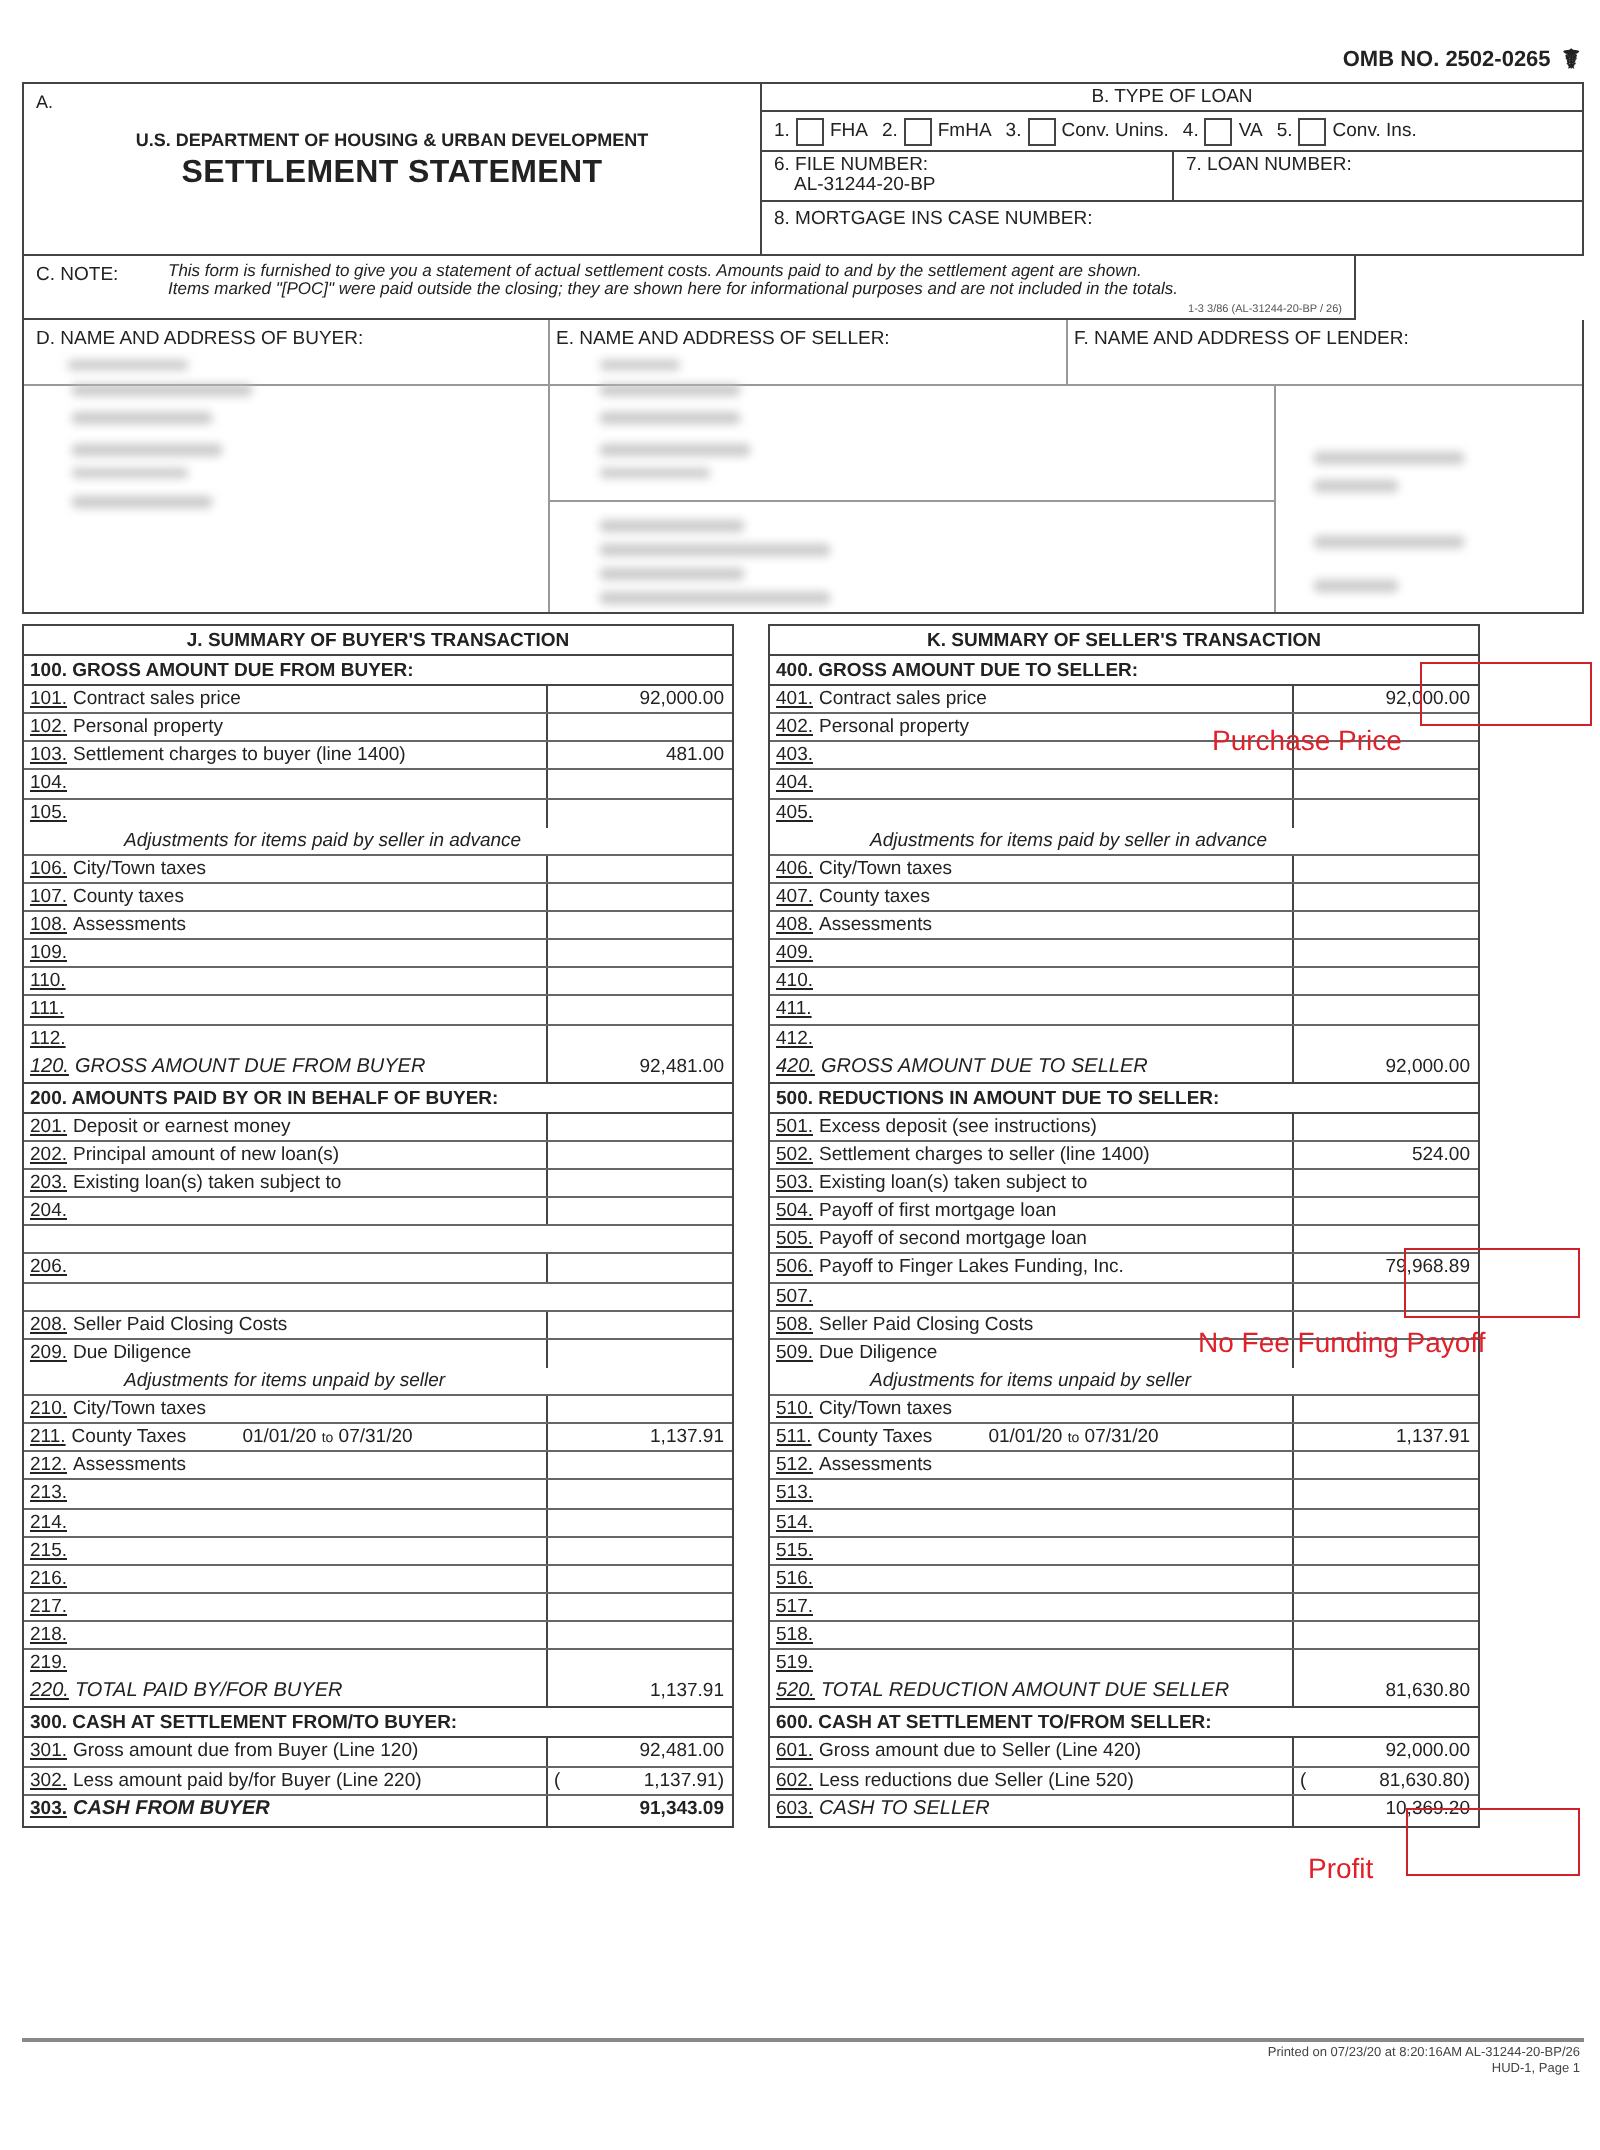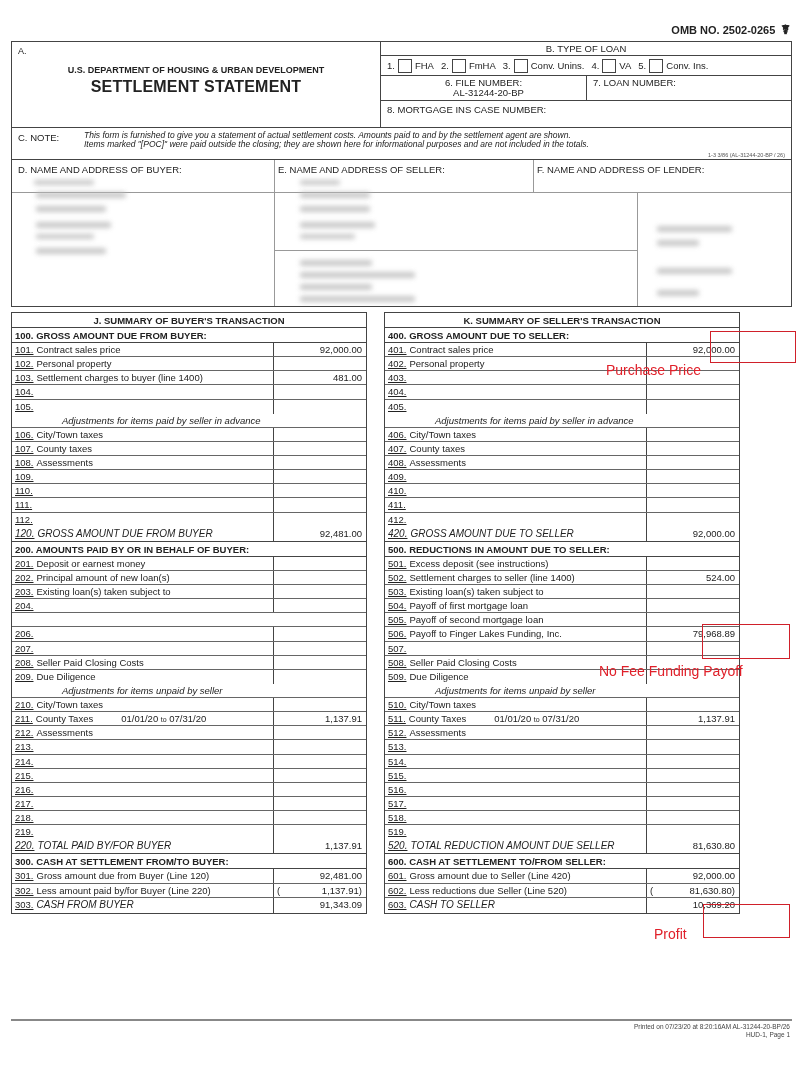--- a/index.html
+++ b/index.html
@@ -14,26 +14,26 @@
   .top-left .a-label { position: absolute; left: 6px; top: 4px; font-size: 9px; }
   .top-left .dept { position: absolute; left: 0; right: 0; top: 23px; text-align: center; font-size: 9px; font-weight: bold; }
   .top-left .title { position: absolute; left: 0; right: 0; top: 36px; text-align: center; font-size: 16px; font-weight: bold; letter-spacing: 0.2px; }
   .top-right { flex: 1; display: flex; flex-direction: column; }
   .tr-row { border-bottom: 1px solid #444; font-size: 9.5px; }
   .tr-row:last-child { border-bottom: none; }
   .loan-type-title { height: 14px; text-align: center; line-height: 14px; }
   .loan-types { height: 20px; display: flex; align-items: center; padding-left: 6px; gap: 4px; white-space: nowrap; }
   .loan-types .opt { display: flex; align-items: center; gap: 3px; margin-right: 3px; }
   .loan-types .cb { width: 14px; height: 14px; border: 1px solid #444; background: #fff; display: inline-block; }
-  .file-row { height: 25px; display: flex; text-align: center; }
+  .file-row { height: 25px; display: flex; }
   .file-row .cell { padding: 2px 6px; line-height: 10px; }
   .file-row .cell.file { width: 206px; border-right: 1px solid #444; }
   .mortgage-row { flex: 1; padding: 3px 6px; }
 
-  .note { position: absolute; left: 11px; top: 128px; width: 781px; height: 32px; border: 1px solid #444; border-top: none; font-size: 9px; }
+  .note { position: absolute; left: 11px; top: 128px; width: 667px; height: 32px; border: 1px solid #444; border-top: none; font-size: 9px; }
   .note .label { position: absolute; left: 6px; top: 4px; font-size: 9.5px; }
   .note .text { position: absolute; left: 72px; top: 3px; right: 8px; font-style: italic; line-height: 9px; font-size: 8.5px; }
   .note .ref { position: absolute; right: 6px; bottom: 1px; font-size: 5.5px; color: #555; }
 
   .parties { position: absolute; left: 11px; top: 160px; width: 781px; height: 147px; border: 1px solid #444; border-top: none; overflow: hidden; }
   .party-hdr { position: absolute; top: 4px; font-size: 9.5px; }
   .blur { position: absolute; background: #bbb; filter: blur(2.5px); border-radius: 2px; opacity: 0.8; }
   .vline { position: absolute; width: 1px; background: #999; }
   .hline { position: absolute; height: 1px; background: #999; }
 
@@ -233,21 +233,20 @@
         <div class="amt"><span></span></div>
       </div>
       <div class="row">
         <div class="amt"><span></span></div>
       </div>
       <div class="row">
         <div class="desc"><span class="num">206.</span><span></span></div>
         <div class="amt"><span></span></div>
       </div>
       <div class="row">
-        <div class="desc"><span class="num">207.</span><span></span></div>
         <div class="amt"><span></span></div>
       </div>
       <div class="row">
         <div class="desc"><span class="num">208.</span><span>Seller Paid Closing Costs</span></div>
         <div class="amt"><span></span></div>
       </div>
       <div class="row">
         <div class="desc"><span class="num">209.</span><span>Due Diligence</span></div>
         <div class="amt"><span></span></div>
       </div>
@@ -302,21 +301,21 @@
   <div class="sec-hdr">300. CASH AT SETTLEMENT FROM/TO BUYER:</div>
   <div id="b300">
       <div class="row">
         <div class="desc"><span class="num">301.</span><span>Gross amount due from Buyer (Line 120)</span></div>
         <div class="amt"><span>92,481.00</span></div>
       </div>
       <div class="row">
         <div class="desc"><span class="num">302.</span><span>Less amount paid by/for Buyer (Line 220)</span></div>
         <div class="amt"><span class="paren-l">(</span><span>1,137.91)</span></div>
       </div>
-      <div class="row" style="height: 15px;">
+      <div class="row" style="height: 15px; font-weight: bold;">
         <div class="desc"><span class="num">303.</span><span style="font-style:italic;font-size:10px">CASH FROM BUYER</span></div>
         <div class="amt"><span>91,343.09</span></div>
       </div>
     </div>
 </div>
 
 <div class="summary seller">
   <div class="sum-title">K. SUMMARY OF SELLER'S TRANSACTION</div>
   <div class="sec-hdr">400. GROSS AMOUNT DUE TO SELLER:</div>
   <div id="s400">

